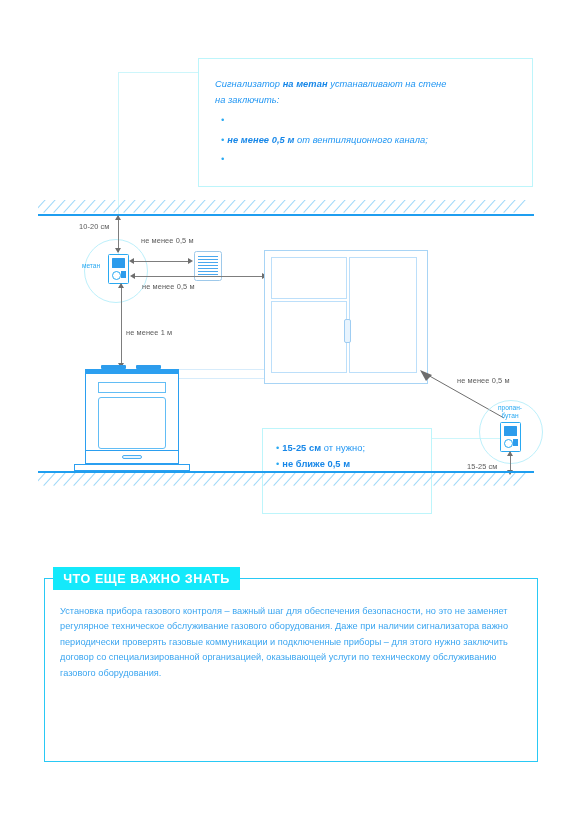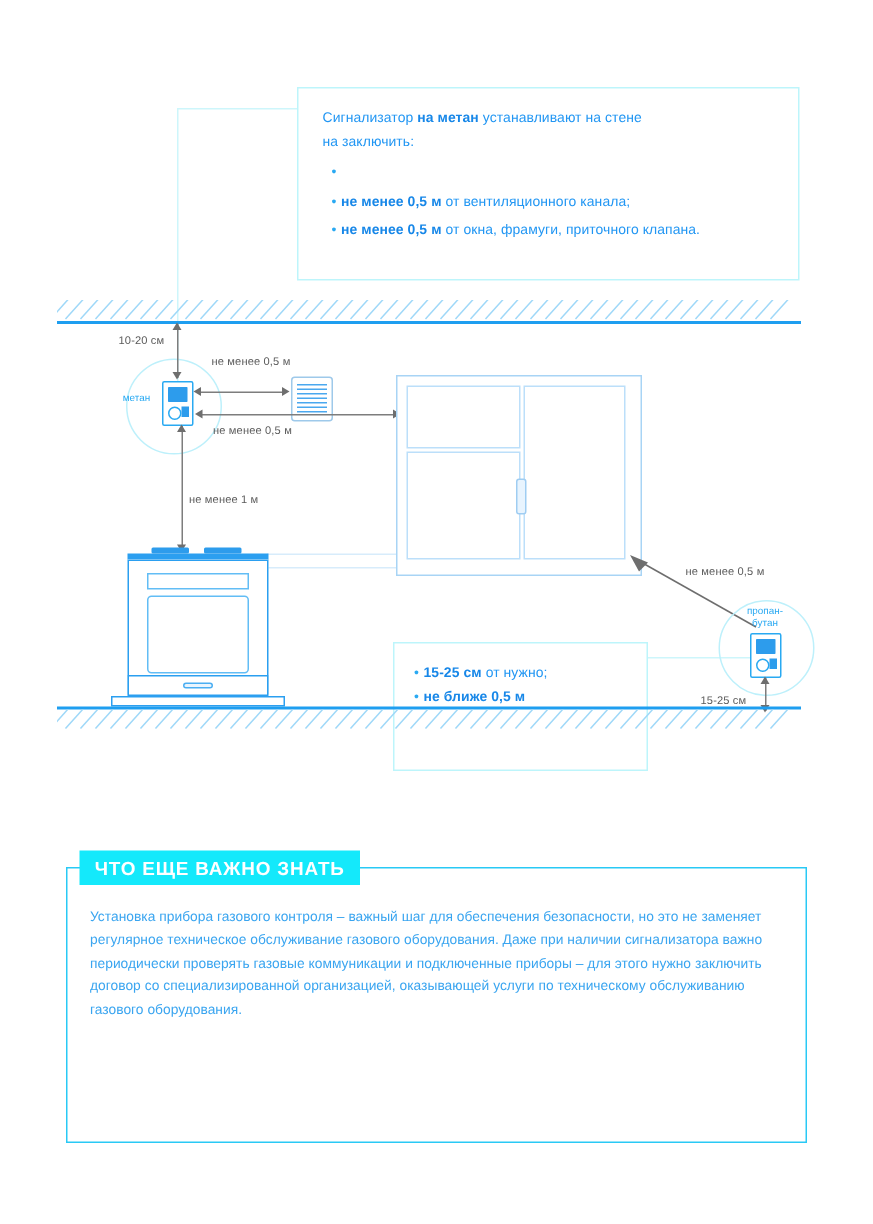--- a/index.html
+++ b/index.html
@@ -110,36 +110,35 @@
 <body>
 
 <div class="stage">
 
   <div class="leader" style="left:118px;top:72px;width:1.4px;height:198px;"></div>
   <div class="leader" style="left:118px;top:72px;width:82px;height:1.4px;"></div>
   <div class="leader" style="left:199px;top:72px;width:1.4px;height:113px;"></div>
   <div class="leader" style="left:199px;top:184px;width:30px;height:1.4px;"></div>
 
   <div class="callout" style="left:198px;top:58px;width:335px;height:129px;">
-    <div class="callout-text" style="position:absolute;left:16px;top:12px;width:310px;">
+    <div class="callout-text" style="position:absolute;left:16px;top:18px;width:310px;font-style:italic;">
       <div><span>Сигнализатор </span><b>на метан</b><span> устанавливают на стене</span></div>
       <div>на заключить:</div>
       <div style="height:5px;"></div>
       <div class="bullet-row" style="padding-left:6px;">
         <span class="bullet-dot">•</span>
       </div>
       <div style="height:4px;"></div>
       <div class="bullet-row" style="padding-left:6px;">
         <span class="bullet-dot">•</span>
         <div><b>не менее 0,5 м</b><span> от вентиляционного канала;</span></div>
       </div>
       <div style="height:4px;"></div>
       <div class="bullet-row" style="padding-left:6px;">
         <span class="bullet-dot">•</span>
-        <div><b>не менее 0,5 м</b><span> от окна, фрамуги, приточного клапана.</span></div>
       </div>
     </div>
   </div>
 
   <div class="hatch" style="left:38px;top:200px;width:496px;height:14px;">
     <i style="left:0px;"></i>
       <i style="left:10px;"></i>
       <i style="left:20px;"></i>
       <i style="left:30px;"></i>
     <i style="left:40px;"></i>

